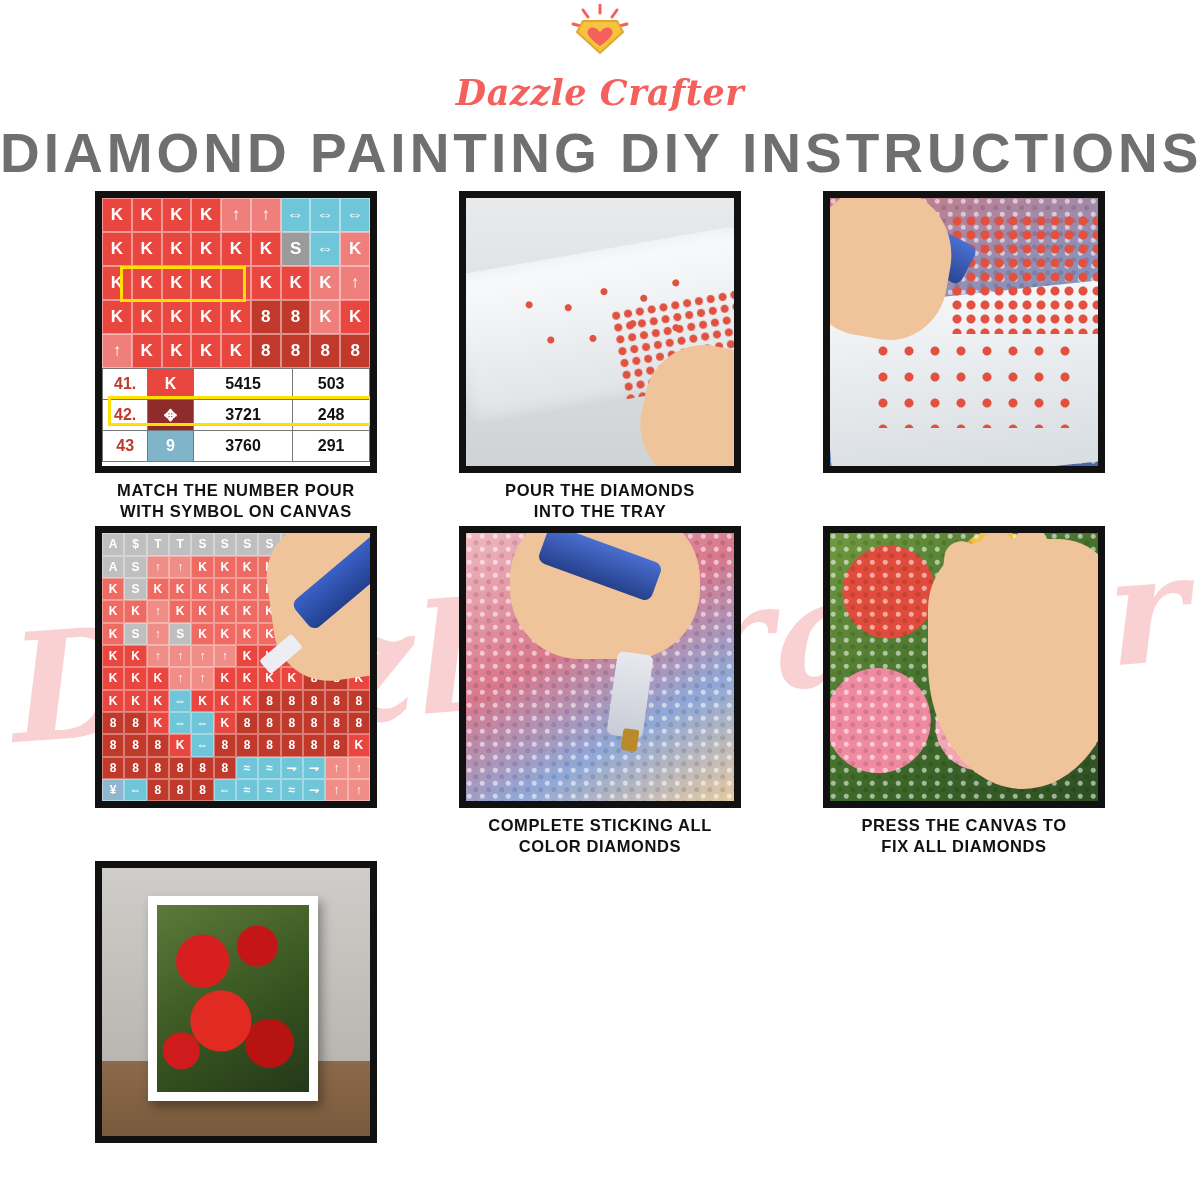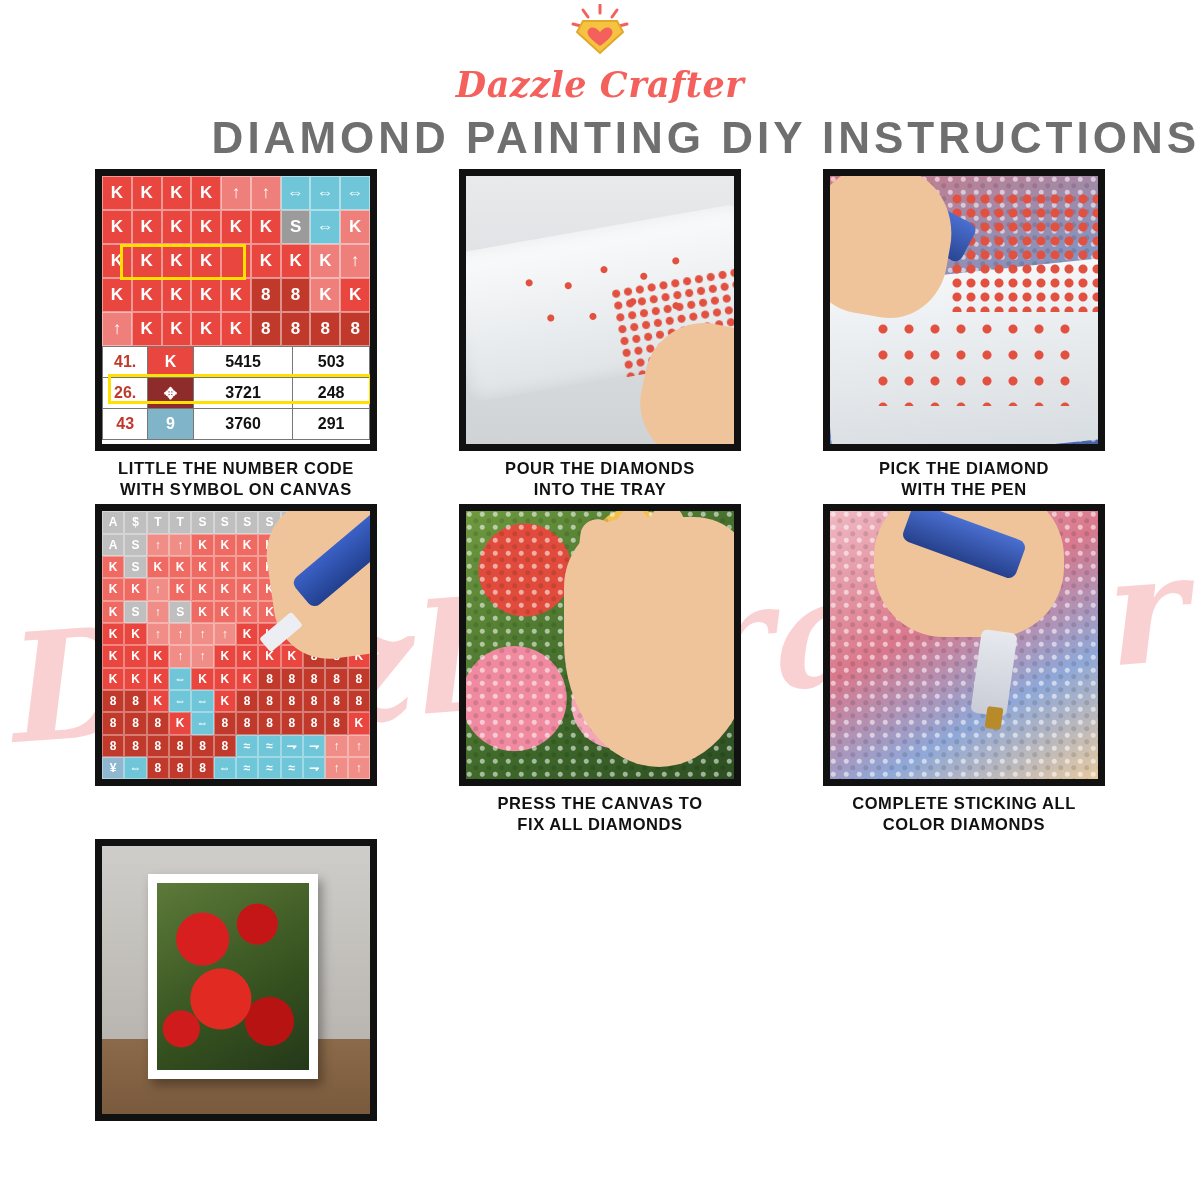--- a/index.html
+++ b/index.html
@@ -36,26 +36,26 @@
   #logo-mark{
     width:62px;height:52px;margin:0 auto;position:relative;
   }
   #brand-name{
     font-family:"DejaVu Serif", serif;
     font-style:italic;
     font-weight:700;
     font-size:35px;
     color:#f4615c;
     letter-spacing:.5px;
-    margin-top:8px;
+    margin-top:16px;
   }
   #main-title{
     position:relative;z-index:2;
     text-align:right;
-    font-size:44px;
+    font-size:55px;
     font-weight:700;
     color:#6f6f6f;
     letter-spacing:4px;
     margin-top:8px;
     white-space:nowrap;
   }
   
   #grid{
     position:relative;z-index:2;
     display:grid;
@@ -272,38 +272,38 @@
           <div class="hl-box" style="left:18px;top:68px;width:126px;height:36px;"></div>
           <table class="code-table">
             <tbody>
             <tr>
               <td class="num">41.</td>
               <td class="sym" style="background:#e8463f;color:#fff">K</td>
               <td class="v">5415</td>
               <td class="v">503</td>
             </tr>
             <tr>
-              <td class="num">26.</td>
+              <td class="num">42.</td>
               <td class="sym" style="background:#8e2b2b;color:#fff">✥</td>
               <td class="v">3721</td>
               <td class="v">248</td>
             </tr>
             <tr>
               <td class="num">43</td>
               <td class="sym" style="background:#7fb4c9;color:#fff">9</td>
               <td class="v">3760</td>
               <td class="v">291</td>
             </tr>
           </tbody>
             </table>
           <div class="hl-box" style="left:6px;top:198px;width:264px;height:30px;"></div>
         </div>
       </div>
     </div>
-    <div class="caption" style="white-space:pre-line">LITTLE THE NUMBER CODE
+    <div class="caption" style="white-space:pre-line">MATCH THE NUMBER POUR
 WITH SYMBOL ON CANVAS</div>
   </div>
 
 
   <div class="cell">
     <div class="frame">
       <div class="art">
         <div style="position:absolute;inset:0;background:linear-gradient(180deg,#e8eaec,#cfd3d6);"></div>
         <div style="position:absolute;left:-10px;top:52px;width:300px;height:150px;background:linear-gradient(180deg,#fafbfc,#dfe3e6);transform:rotate(-10deg);border-radius:14px;box-shadow:inset 0 0 18px rgba(0,0,0,.08);"></div>
         <div style="position:absolute;left:48px;top:74px;width:190px;height:96px;transform:rotate(-10deg);
@@ -334,22 +334,20 @@
         <div class="mosaic"></div>
         <div style="position:absolute;left:-6px;top:96px;width:300px;height:180px;background:linear-gradient(180deg,#f4f6f8,#d8dde1);transform:rotate(-6deg);border-radius:18px;"></div>
         <div style="position:absolute;left:120px;top:16px;width:160px;height:120px;
           background-image:radial-gradient(circle,#e2503f 4px,transparent 5px);background-size:14px 14px;"></div>
         <div style="position:absolute;left:40px;top:140px;width:200px;height:90px;
           background-image:radial-gradient(circle,#e2503f 4px,transparent 5px);background-size:26px 26px;"></div>
         <div class="pen-body" style="left:16px;top:18px;width:130px;height:42px;transform:rotate(28deg);background:linear-gradient(180deg,#4a6fd0,#2a4694);"></div>
         <div class="hand" style="left:-20px;top:-10px;width:140px;height:150px;transform:rotate(10deg);"></div>
       </div>
     </div>
-    <div class="caption" style="white-space:pre-line">PICK THE DIAMOND
-WITH THE PEN</div>
   </div>
 
   <div class="cell">
     <div class="frame">
       <div class="art">
         <div class="sym-grid" id="sym-grid">
             <div style="background: rgb(191, 191, 191);">A</div>
             <div style="background: rgb(191, 191, 191);">$</div>
             <div style="background: rgb(191, 191, 191);">T</div>
             <div style="background: rgb(191, 191, 191);">T</div>
@@ -492,20 +490,35 @@
             <div style="background: rgb(111, 198, 216);">≈</div>
             <div style="background: rgb(111, 198, 216);">⇁</div>
             <div style="background: rgb(240, 141, 134);">↑</div>
             <div style="background: rgb(240, 141, 134);">↑</div>
           </div>
         <div class="hand" style="left:168px;top:-14px;width:140px;height:160px;border-radius:55px;transform:rotate(-8deg);"></div>
         <div class="pen-body" style="left:186px;top:28px;width:120px;height:36px;transform:rotate(-40deg);background:linear-gradient(180deg,#3b61c6,#22408f);"></div>
         <div class="pen-tip" style="left:158px;top:112px;width:42px;height:18px;transform:rotate(-40deg);background:#eceef3;border-radius:3px;"></div>
       </div>
     </div>
+  </div>
+
+  <div class="cell">
+    <div class="frame">
+      <div class="art">
+        <div style="position:absolute;inset:0;background:linear-gradient(150deg,#f0b9c2,#d9788c 40%,#8fa8d8 70%,#e7c9a0);"></div>
+        <div class="mosaic"></div>
+        <div class="hand" style="left:44px;top:-24px;width:190px;height:150px;border-radius:70px;"></div>
+        <div class="pen-body" style="left:74px;top:10px;width:120px;height:40px;transform:rotate(20deg);background:linear-gradient(180deg,#4a6fd0,#26408c);"></div>
+        <div class="pen-tip" style="left:146px;top:120px;width:36px;height:84px;background:linear-gradient(180deg,#e7e9ef,#c9ccd6);border-radius:6px;transform:rotate(8deg);"></div>
+        <div style="position:absolute;left:156px;top:196px;width:16px;height:22px;background:#b98a2a;border-radius:3px;transform:rotate(8deg);"></div>
+      </div>
+    </div>
+    <div class="caption" style="white-space:pre-line">COMPLETE  STICKING ALL
+COLOR DIAMONDS</div>
   </div>
 
   <div class="cell">
     <div class="frame">
       <div class="art">
         <div style="position:absolute;inset:0;background:
           radial-gradient(circle at 22% 22%, #e04b3c 46px, transparent 47px),
           radial-gradient(circle at 62% 14%, #f2c14a 40px, transparent 41px),
           radial-gradient(circle at 18% 70%, #ef8aa0 52px, transparent 53px),
           radial-gradient(circle at 56% 72%, #f3a7b6 44px, transparent 45px),
@@ -517,35 +530,20 @@
         <div class="hand" style="right:124px;top:8px;width:34px;height:116px;border-radius:18px;transform:rotate(6deg);"></div>
       </div>
     </div>
     <div class="caption" style="white-space:pre-line">PRESS THE CANVAS  TO
 FIX ALL DIAMONDS</div>
   </div>
 
   <div class="cell">
     <div class="frame">
       <div class="art">
-        <div style="position:absolute;inset:0;background:linear-gradient(150deg,#f0b9c2,#d9788c 40%,#8fa8d8 70%,#e7c9a0);"></div>
-        <div class="mosaic"></div>
-        <div class="hand" style="left:44px;top:-24px;width:190px;height:150px;border-radius:70px;"></div>
-        <div class="pen-body" style="left:74px;top:10px;width:120px;height:40px;transform:rotate(20deg);background:linear-gradient(180deg,#4a6fd0,#26408c);"></div>
-        <div class="pen-tip" style="left:146px;top:120px;width:36px;height:84px;background:linear-gradient(180deg,#e7e9ef,#c9ccd6);border-radius:6px;transform:rotate(8deg);"></div>
-        <div style="position:absolute;left:156px;top:196px;width:16px;height:22px;background:#b98a2a;border-radius:3px;transform:rotate(8deg);"></div>
-      </div>
-    </div>
-    <div class="caption" style="white-space:pre-line">COMPLETE  STICKING ALL
-COLOR DIAMONDS</div>
-  </div>
-
-  <div class="cell">
-    <div class="frame">
-      <div class="art">
         <div class="wallbg"></div>
         <div class="picframe">
           <div class="poppy"></div>
         </div>
       </div>
     </div>
   </div>
 
 </div>
 

